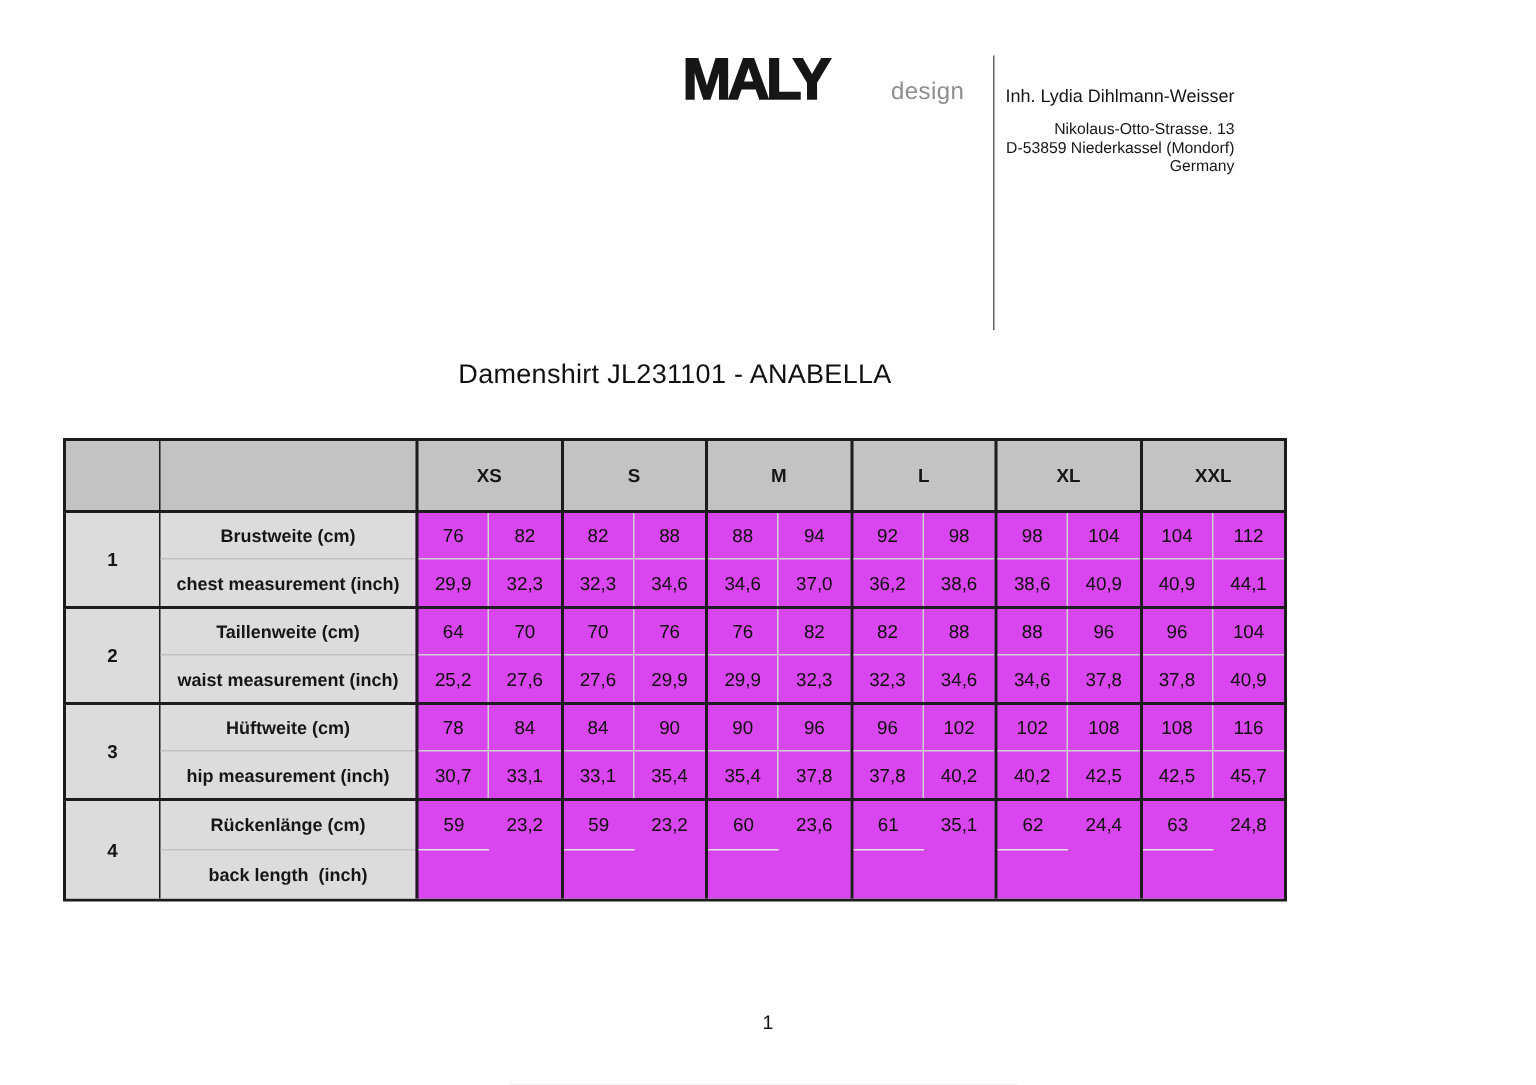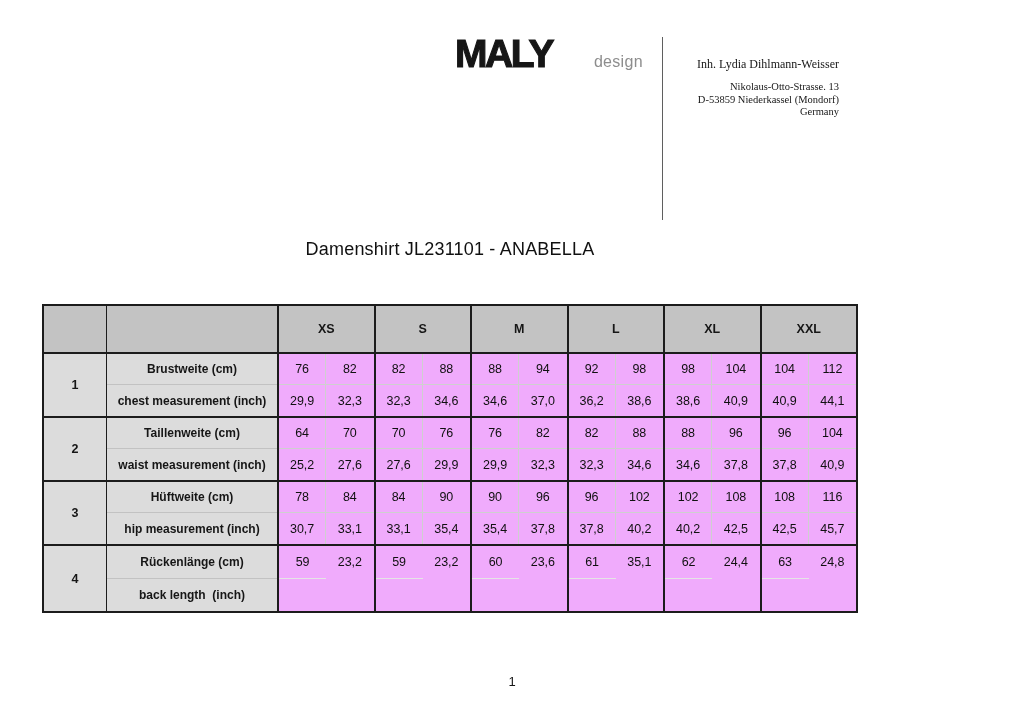--- a/index.html
+++ b/index.html
@@ -16,34 +16,34 @@
   
   .logo { position:absolute; left:455px; top:34px; display:flex; align-items:baseline;gap:40px; }
   .logo-brand {
     font-size:39px; font-weight:bold; letter-spacing:-2.5px; line-height:1;
     -webkit-text-stroke:1.1px currentColor;
   }
   .logo-suffix { font-size:16px; letter-spacing:0.3px; margin-left:2px; }
 
   .header-divider { position:absolute; left:662px; top:37px; width:1px; height:183px; background:#5f5f5f; }
 
-  .contact { position:absolute; top:57px; right:185px; text-align:right;font-family:Liberation Serif, serif; }
+  .contact { position:absolute; top:57px; right:201px; text-align:right; }
   .contact-owner { font-size:12px; margin-bottom:9px; }
   .contact-line { font-size:10.5px; line-height:12.5px; }
 
   
   .doc-title {
     position:absolute; left:42px; top:239px; width:816px;
     text-align:center; font-size:18px; font-weight:normal; color:#101010;
     letter-spacing:0.2px;
   }
 
   
   .size-table {
-    position:absolute; left:42px; top:304px; width:816px;
+    position:absolute; left:42px; top:292px; width:816px;
     border:2px solid var(--line-dark); background:#fff;
   }
   .thead, .trow { display:grid; grid-template-columns:62px 171px repeat(6,1fr); }
   .thead { height:46px; background:var(--header-gray); }
   .th { display:flex; align-items:center; justify-content:center; font-weight:bold; font-size:12.5px; }
   .th.corner-label { border-left:1px solid var(--line-dark); }
   .th.size { border-left:2px solid var(--line-dark); }
 
   .trow { height:64px; border-top:2px solid var(--line-dark); }
   .trow.merged-row { height:67px; }
@@ -52,21 +52,21 @@
     background:var(--label-gray); display:flex; align-items:center; justify-content:center;
     font-weight:bold; font-size:12.5px;
   }
   .labels {
     background:var(--label-gray); border-left:1px solid var(--line-dark);
     display:grid; grid-template-rows:1fr 1fr;
   }
   .label { display:flex; align-items:center; justify-content:center; font-weight:bold; font-size:12px; white-space:pre; }
   .label-top { border-bottom:1px solid #c2c2c2; }
 
-  .sizegroup { border-left:2px solid var(--line-dark); display:grid; background:#f0abfc; }
+  .sizegroup { border-left:2px solid var(--line-dark); display:grid; background:#d946ef; }
   .sizegroup.split  { grid-template-columns:1fr 1fr; grid-template-rows:1fr 1fr; }
   .sizegroup.merged { grid-template-columns:1fr 1fr;     grid-template-rows:1fr 1fr; }
   .v { display:flex; align-items:center; justify-content:center; font-size:12.5px; color:#101010; }
   .split .tl { border-right:1px solid var(--line-light); border-bottom:1px solid var(--line-light); }
   .split .tr { border-bottom:1px solid var(--line-light); }
   .split .bl { border-right:1px solid var(--line-light); }
   .merged .mt { border-bottom:1px solid #e5e5e5; }
 
   
   .page-number { position:absolute; left:0; top:674px; width:100%; text-align:center; font-size:13px; }

